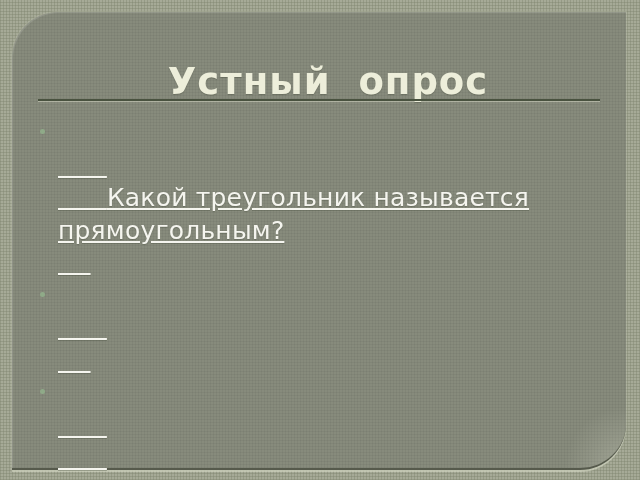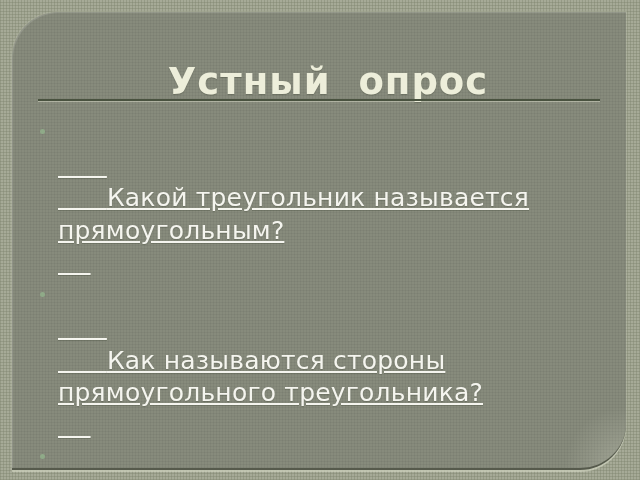--- a/index.html
+++ b/index.html
@@ -116,22 +116,20 @@
   <div class="title-divider"></div>
 
   <ul class="bullet-list">
     <li>
       <span class="bullet-dot"></span>
       <span>Какой треугольник называется
 прямоугольным?</span>
     </li>
     <li>
       <span class="bullet-dot"></span>
-      <span>Как называются стороны
-прямоугольного треугольника?</span>
     </li>
     <li>
       <span class="bullet-dot"></span>
       
     </li>
 
   </ul>
 
 </div>
 

